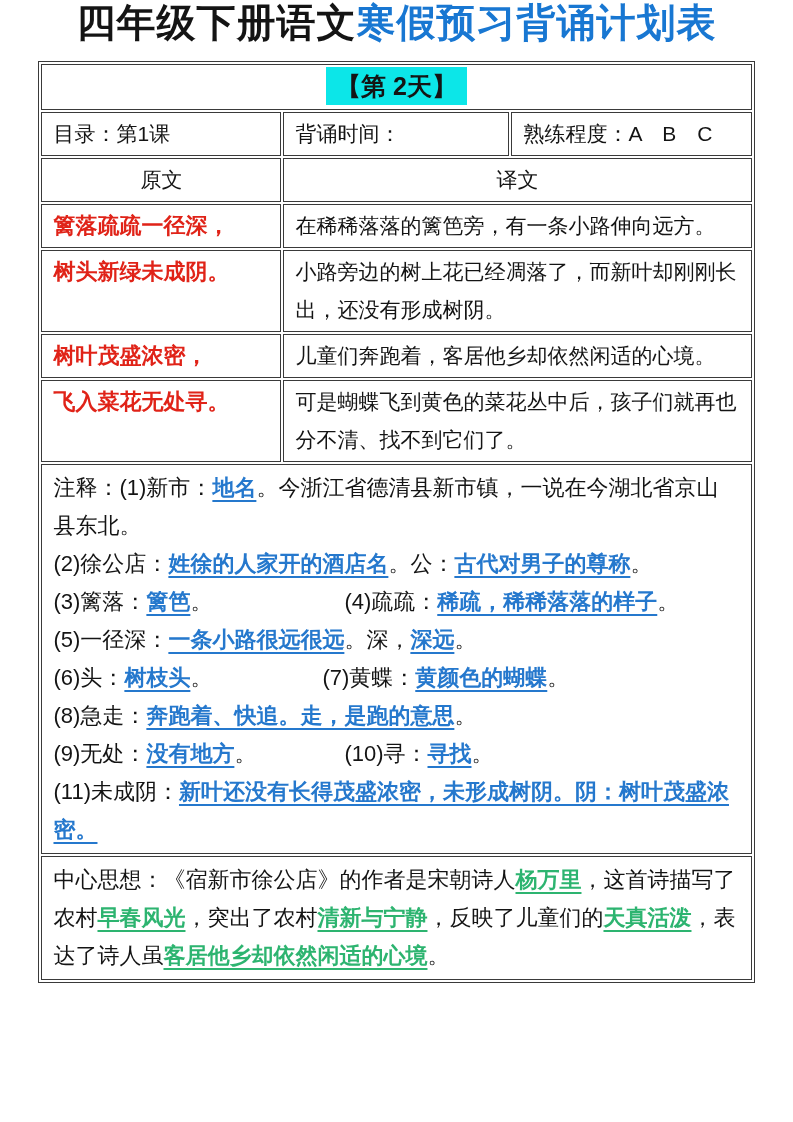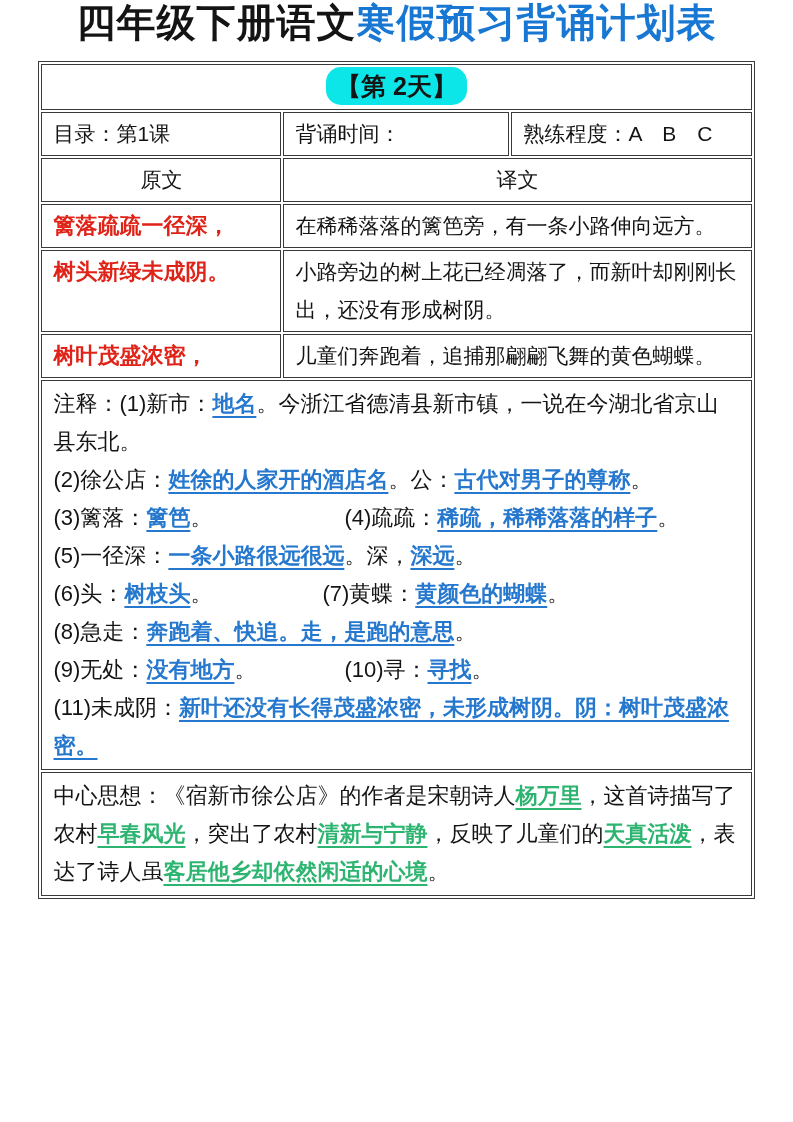--- a/index.html
+++ b/index.html
@@ -45,21 +45,20 @@
     overflow:hidden;
   }
   .center{text-align:center;}
   .day-badge{
     display:inline-block;
     background:var(--c-cyan);
     font-size:25px;
     font-weight:bold;
     padding:1px 10px;
     line-height:36px;
-    border-radius:15px;
   }
   .poem-book{font-weight:bold;font-size:22px;}
   .poem-dynasty{font-size:20px;}
   .poem-author{
     color:var(--c-red);
     font-weight:bold;
     font-size:22px;
     text-decoration:underline;
     text-decoration-thickness:2px;
     text-underline-offset:4px;
@@ -118,21 +117,25 @@
   <tr>
     <td class="orig-cell">篱落疏疏一径深，</td>
     <td colspan="2">在稀稀落落的篱笆旁，有一条小路伸向远方。</td>
   </tr>
   <tr>
     <td class="orig-cell">树头新绿未成阴。</td>
     <td colspan="2">小路旁边的树上花已经凋落了，而新叶却刚刚长出，还没有形成树阴。</td>
   </tr>
   <tr>
     <td class="orig-cell">树叶茂盛浓密，</td>
-    <td colspan="2">儿童们奔跑着，追捕那翩翩飞舞的黄色蝴蝶。</td>
+    <td colspan="2">儿童们奔跑着，客居他乡却依然闲适的心境。</td>
+  </tr>
+  <tr>
+    <td class="orig-cell">飞入菜花无处寻。</td>
+    <td colspan="2">可是蝴蝶飞到黄色的菜花丛中后，孩子们就再也分不清、找不到它们了。</td>
   </tr>
   <tr>
     <td colspan="3" class="notes-cell">
           <div class="seg-line"><span class="seg seg-plain">注释：(1)新市：</span><span class="seg seg-blue">地名</span><span class="seg seg-plain">。今浙江省德清县新市镇，一说在今湖北省京山县东北。</span></div>
           <div class="seg-line"><span class="seg seg-plain">(2)徐公店：</span><span class="seg seg-blue">姓徐的人家开的酒店名</span><span class="seg seg-plain">。公：</span><span class="seg seg-blue">古代对男子的尊称</span><span class="seg seg-plain">。</span></div>
           <div class="seg-line"><span class="seg seg-plain">(3)篱落：</span><span class="seg seg-blue">篱笆</span><span class="seg seg-plain">。　　　　　　(4)疏疏：</span><span class="seg seg-blue">稀疏，稀稀落落的样子</span><span class="seg seg-plain">。</span></div>
           <div class="seg-line"><span class="seg seg-plain">(5)一径深：</span><span class="seg seg-blue">一条小路很远很远</span><span class="seg seg-plain">。深，</span><span class="seg seg-blue">深远</span><span class="seg seg-plain">。</span></div>
           <div class="seg-line"><span class="seg seg-plain">(6)头：</span><span class="seg seg-blue">树枝头</span><span class="seg seg-plain">。　　　　　(7)黄蝶：</span><span class="seg seg-blue">黄颜色的蝴蝶</span><span class="seg seg-plain">。</span></div>
           <div class="seg-line"><span class="seg seg-plain">(8)急走：</span><span class="seg seg-blue">奔跑着、快追。走，是跑的意思</span><span class="seg seg-plain">。</span></div>
           <div class="seg-line"><span class="seg seg-plain">(9)无处：</span><span class="seg seg-blue">没有地方</span><span class="seg seg-plain">。　　　　(10)寻：</span><span class="seg seg-blue">寻找</span><span class="seg seg-plain">。</span></div>

